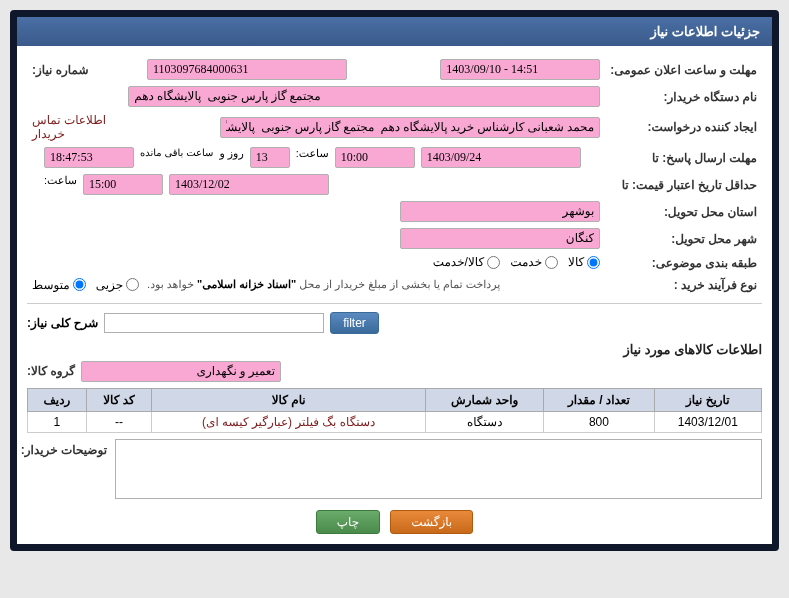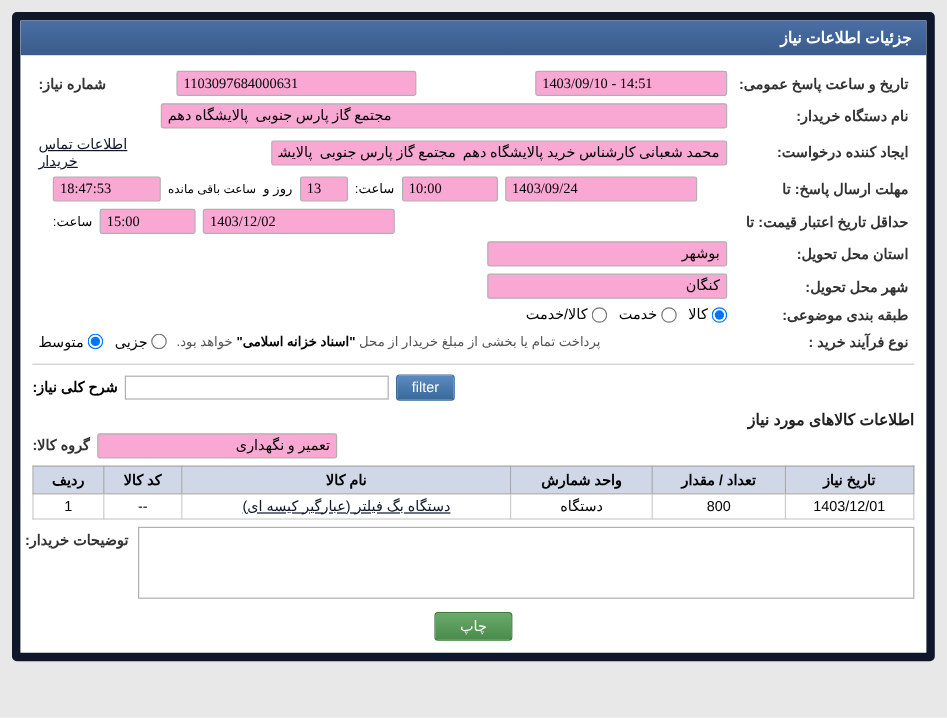--- a/index.html
+++ b/index.html
@@ -63,21 +63,21 @@
     }
     .input-ltr {
       direction: ltr;
       text-align: left;
     }
     .input-medium { width: 200px; }
     .input-date { width: 160px; }
     .input-time { width: 80px; }
     .row-flex {
       display: flex;
-      align-items: center;
+      align-items: flex-start;
       gap: 6px;
       flex-direction: row-reverse;
       padding-left: 12px;
     }
     .section-divider {
       border: none;
       border-top: 1px solid #ccc;
       margin: 8px 0;
     }
     .section-title {
@@ -129,22 +129,21 @@
       font-weight: bold;
     }
     .data-table td {
       border: 1px solid #ccc;
       padding: 3px 6px;
       text-align: center;
     }
     .data-table tr:nth-child(even) td { background: #f5f7fa; }
     .data-table tr:nth-child(odd) td { background: #fff; }
     .link-text {
-      color: #0f172a;
-      text-decoration: underline;
+      color: #7f1d1d;
       cursor: pointer;
     }
     .radio-group {
       display: inline-flex;
       gap: 10px;
       align-items: center;
       flex-direction: row-reverse;
     }
     .radio-item {
       display: inline-flex;
@@ -211,21 +210,21 @@
   <div class="main-panel">
     <div class="panel-header">
       <span>جزئیات اطلاعات نیاز</span>
     </div>
     <div class="panel-body">
 
       <table class="info-table">
 
         <tbody>
             <tr>
-          <td class="label-cell">تاریخ و ساعت پاسخ عمومی:</td>
+          <td class="label-cell">مهلت و ساعت اعلان عمومی:</td>
           <td class="value-cell">
             <input class="input-field input-date input-ltr" value="1403/09/10 - 14:51" readonly="" style="">
           </td>
           <td style="width:20px;"></td>
           <td class="value-cell" style="text-align:left; padding-left:30px;">
             <input class="input-field input-medium input-ltr" value="1103097684000631" readonly="" style="">
           </td>
           <td class="label-cell" style="text-align:left; width:90px;">شماره نیاز:</td>
         </tr>
 
@@ -370,18 +369,19 @@
       </table>
 
       <div style="display:flex; gap:8px; flex-direction:row-reverse; margin-top:4px;">
         <span class="label-cell" style="width:80px; padding-top:4px;">توضیحات خریدار:</span>
         <div style="flex:1;">
           <textarea class="desc-box" style=""></textarea>
         </div>
       </div>
 
       <div class="bottom-buttons">
+        <button class="btn-back">بازگشت</button>
         <button class="btn-print">چاپ</button>
       </div>
 
     </div>
   </div>
 </div>
 
 </body></html>

